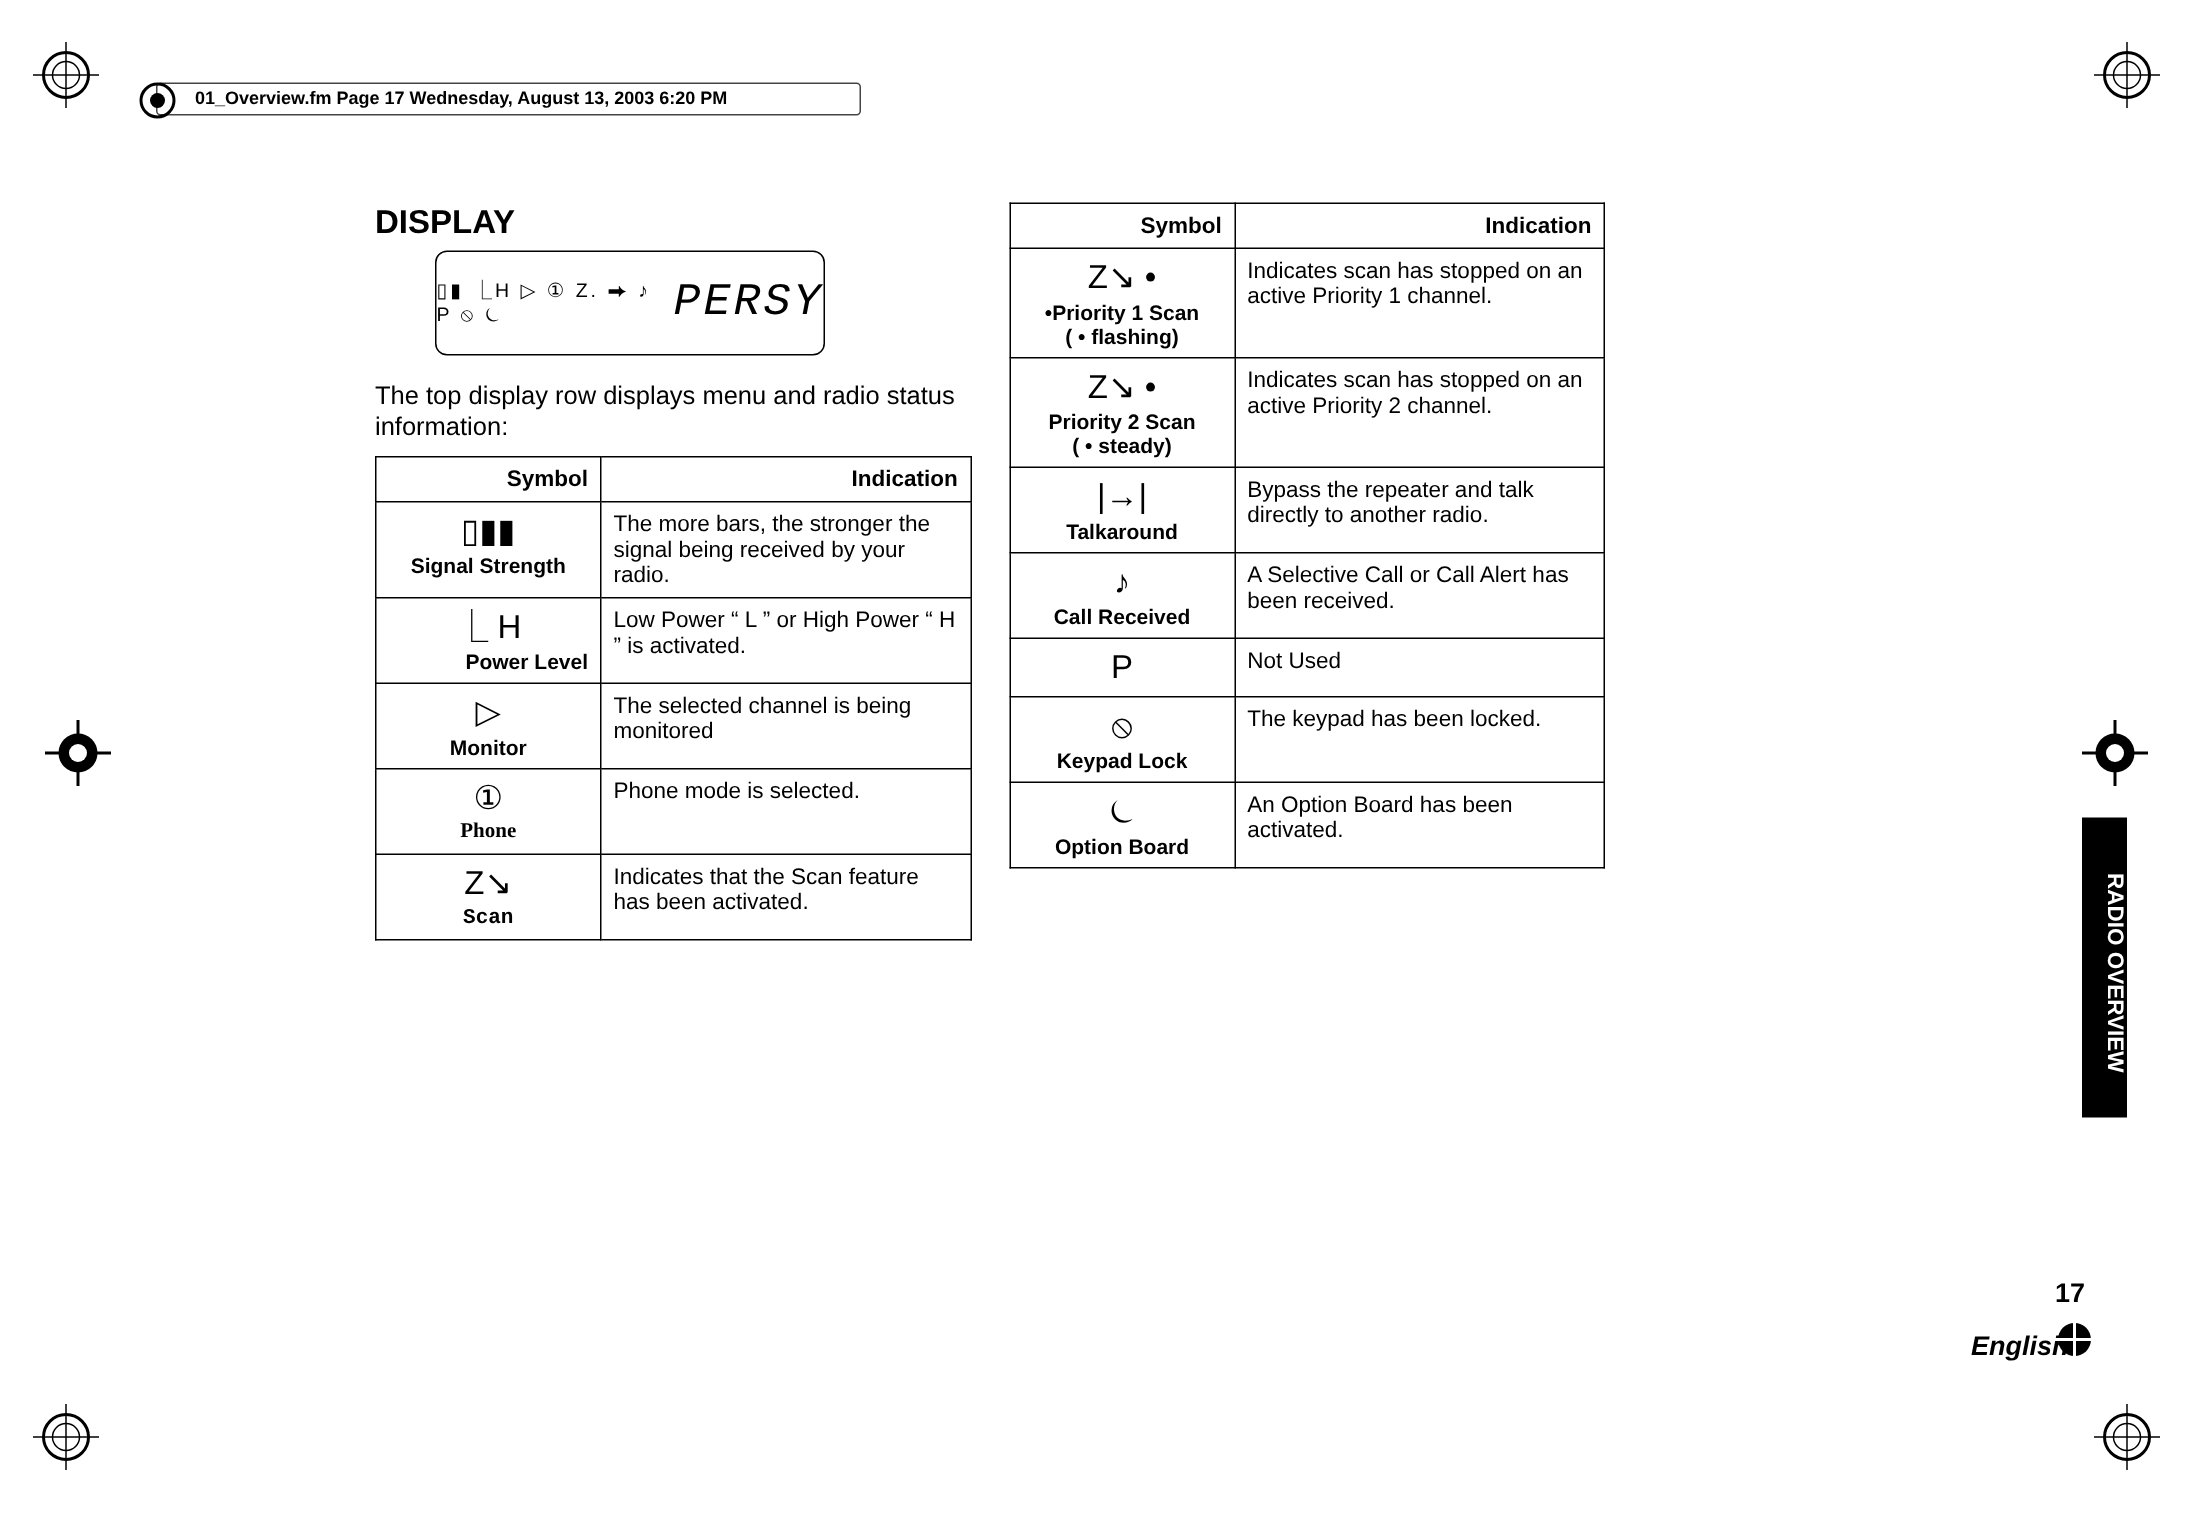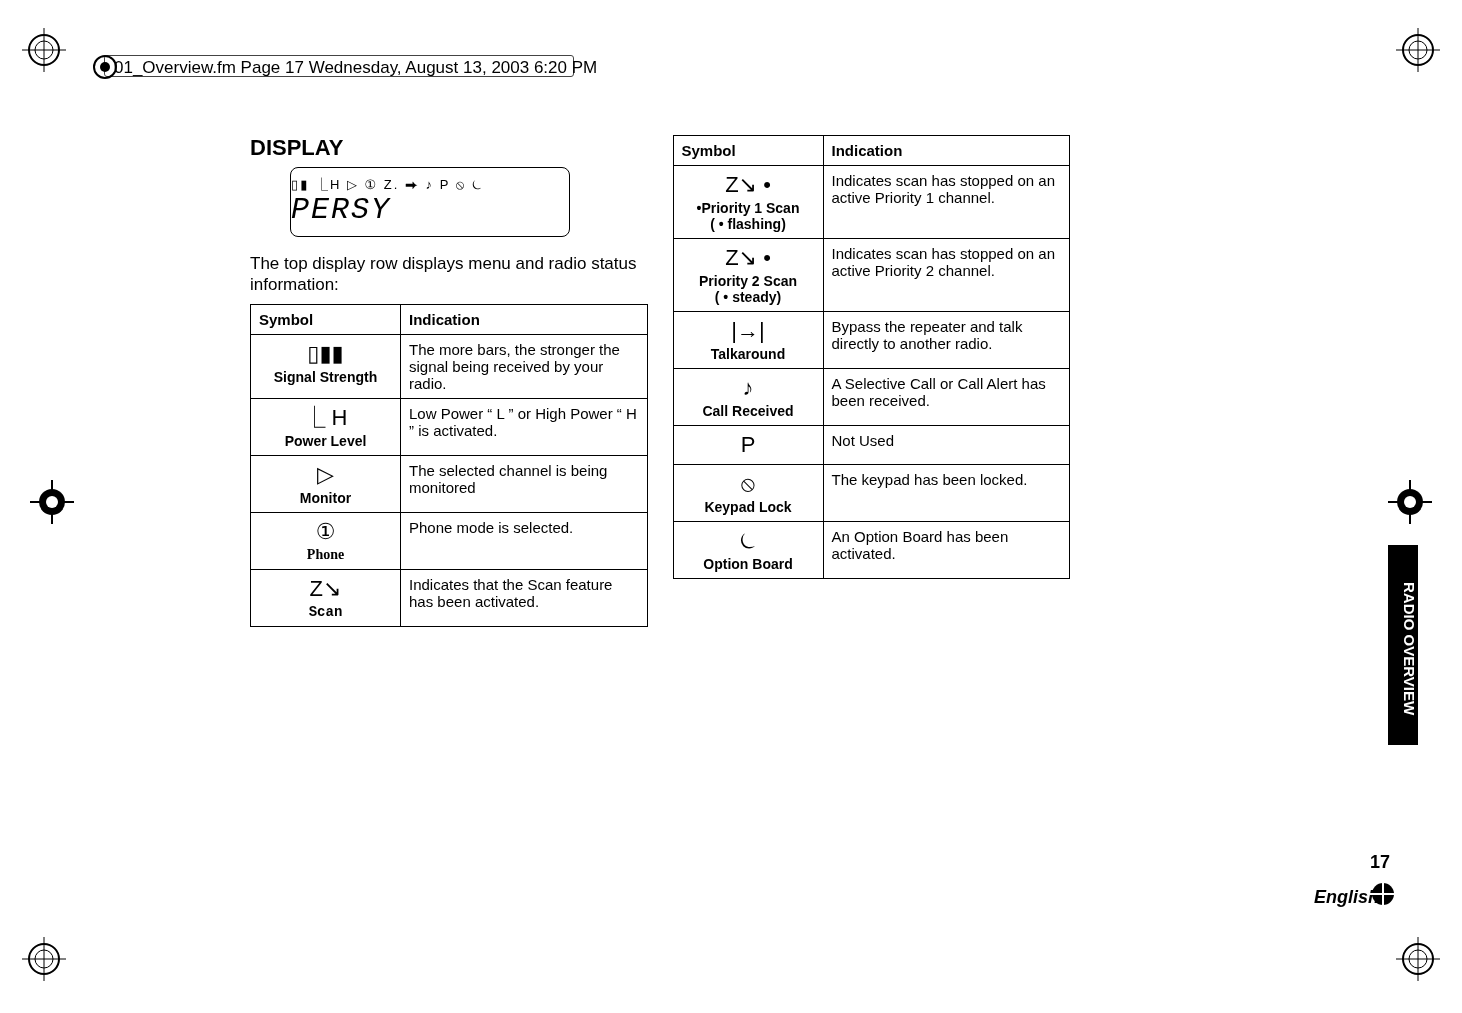--- a/index.html
+++ b/index.html
@@ -44,51 +44,52 @@
       position: absolute;
       left: 104px;
       top: 55px;
       height: 22px;
       width: 470px;
       border: 1px solid #444;
       border-radius: 3px;
     }
     .header-text {
       position: absolute;
-      left: 114px;
+      left: 130px;
       top: 58px;
-      font-size: 17px;
+      font-size: 12px;
+      font-weight: bold;
     }
     .content {
       position: absolute;
       left: 250px;
       top: 135px;
       width: 820px;
       display: flex;
       gap: 25px;
     }
     .col { flex: 1; }
     h2 { font-size: 22px; margin-bottom: 6px; }
     .lcd {
       border: 1.5px solid #000;
       border-radius: 8px;
       height: 70px;
-      width: 280px;
+      width: 260px;
       margin-left: 40px;
       margin-bottom: 8px;
       display: flex;
-      flex-direction: column;
+      align-items: center;
       justify-content: center;
     }
     .lcd-icons { font-size: 13px; letter-spacing: 2px; }
     .lcd-txt { font-family: "Courier New", monospace; font-style: italic; font-size: 30px; font-weight: normal; letter-spacing: 2px; }
     .desc { font-size: 17px; margin-bottom: 8px; line-height: 1.25; margin-top: 16px; }
     table { border-collapse: collapse; width: 100%; }
     th, td { border: 1.5px solid #000; padding: 6px 8px; font-size: 15px; vertical-align: top; }
-    th { text-align: left; }
+    th { text-align: right; }
     td.sym { text-align: center; width: 150px; }
     .sym-icon { font-size: 22px; display: block; }
     .sym-lbl { font-weight: bold; font-size: 14px; display: block; margin-top: 2px; }
   </style>
 </head>
 <body>
 
 <div class="header-line"></div>
 <div class="header-text">01_Overview.fm  Page 17  Wednesday, August 13, 2003  6:20 PM</div>
 
@@ -112,21 +113,21 @@
           <tr>
             <td class="sym">
               <span class="sym-icon">▯▮▮</span>
               <span class="sym-lbl" style="white-space: pre-line;">Signal Strength</span>
             </td>
             <td>The more bars, the stronger the signal being received by your radio.</td>
           </tr>
           <tr>
             <td class="sym">
               <span class="sym-icon">⎿ H</span>
-              <span class="sym-lbl" style="white-space: pre-line;">Power Level</span>
+              <span class="sym-lbl" style="white-space: pre-line; text-align: right;">Power Level</span>
             </td>
             <td>Low Power  “ L ” or High Power  “ H ” is activated.</td>
           </tr>
           <tr>
             <td class="sym">
               <span class="sym-icon">▷</span>
               <span class="sym-lbl" style="white-space: pre-line;">Monitor</span>
             </td>
             <td>The selected channel is being monitored</td>
           </tr>

